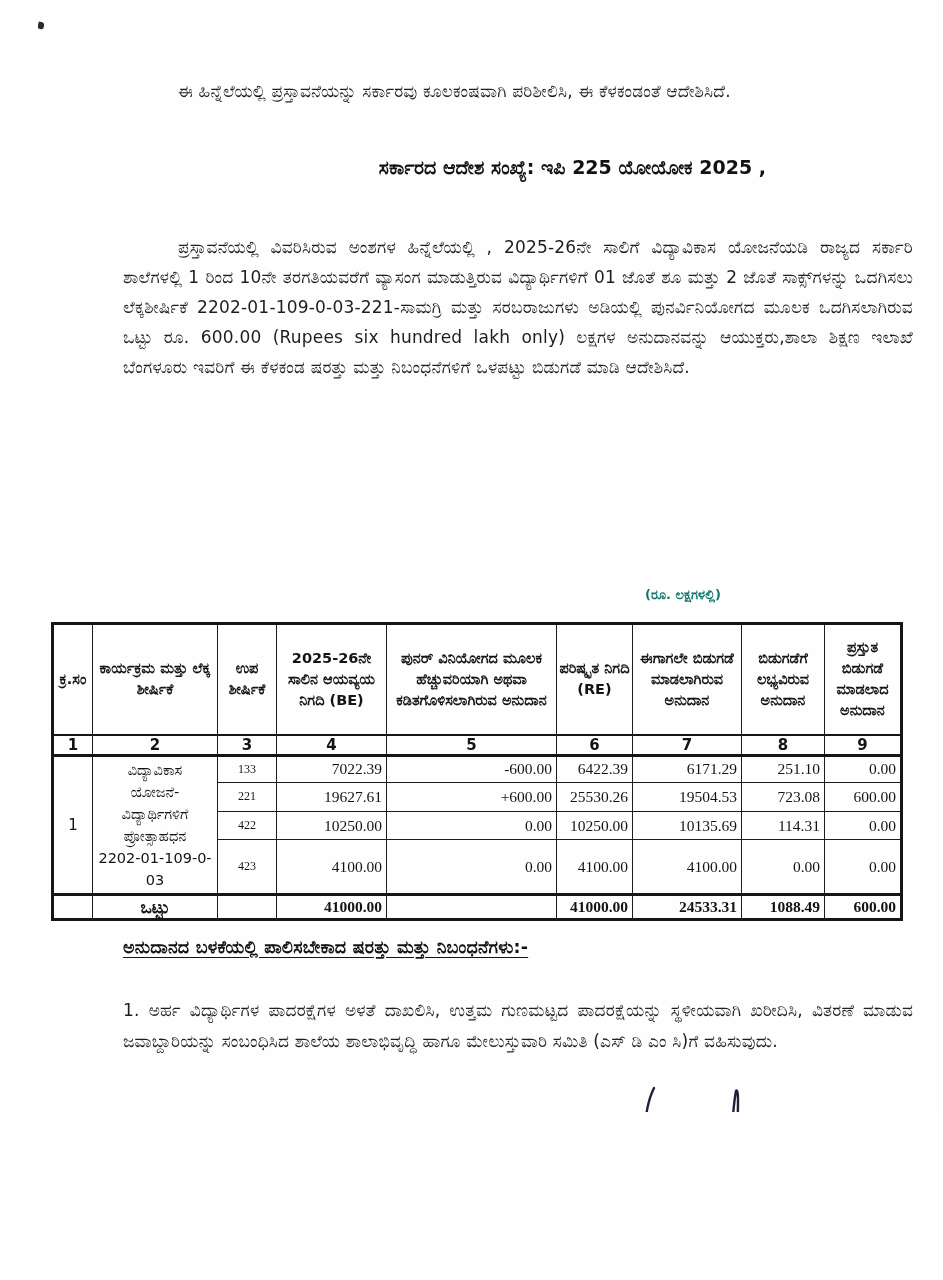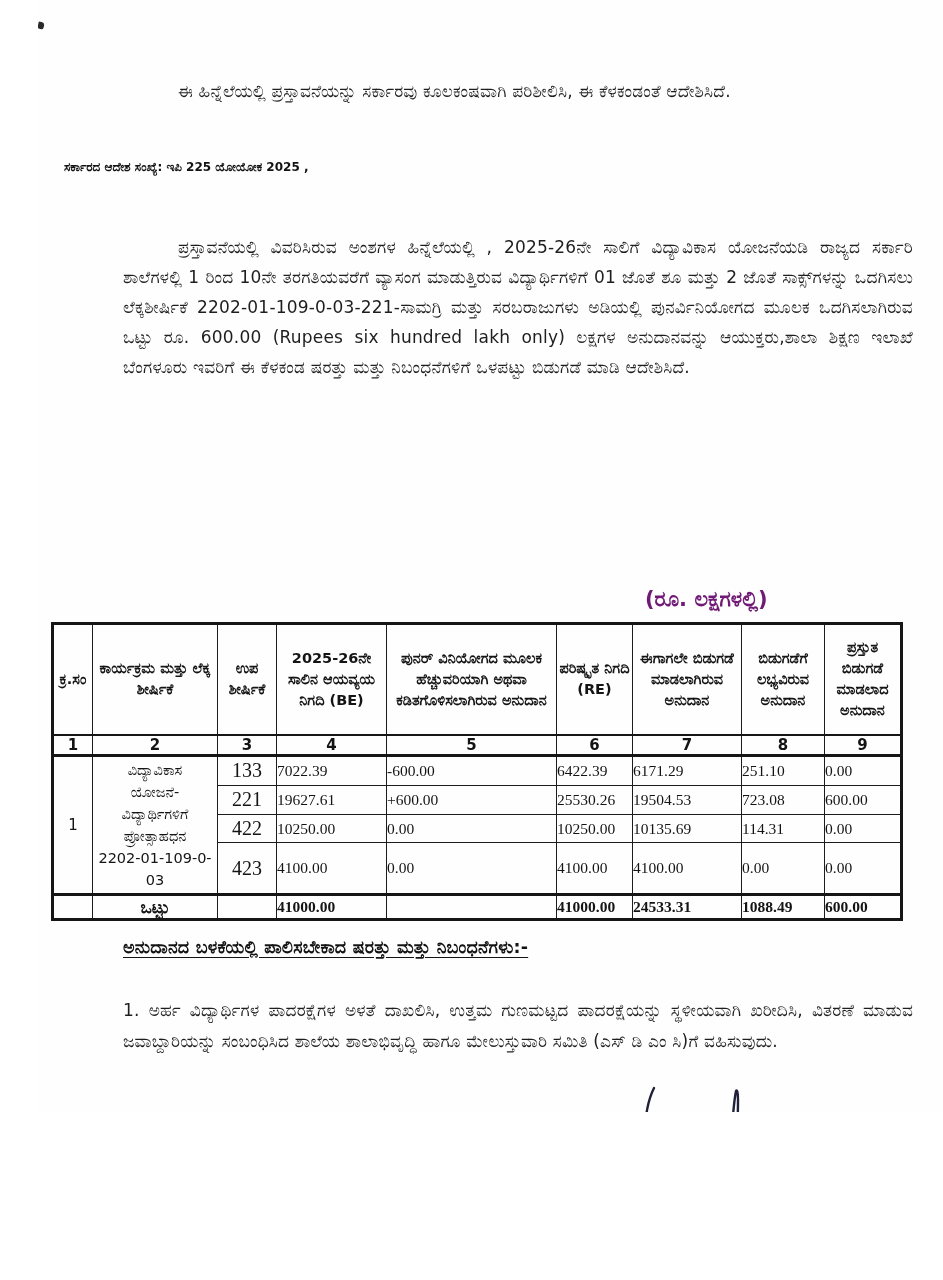--- a/index.html
+++ b/index.html
@@ -9,27 +9,27 @@
     font-family:"DejaVu Sans","Liberation Sans",sans-serif;
     color:#1b1b1b; overflow:hidden;margin-left:38px;
   }
   .para {
     position:absolute; left:85px; width:790px;
     font-size:17px; line-height:30px; text-align:justify;
     color:#1e1e1e; letter-spacing:0.2px;
   }
   .para.indent { text-indent:55px; }
   .order-heading {
-    position:absolute; top:148px; left:26px; width:720px;
-    text-align:left; font-weight:bold; font-size:12px; line-height:39px;
+    position:absolute; top:148px; left:8px; width:720px;
+    text-align:right; font-weight:bold; font-size:19px; line-height:39px;
     color:#121212;
   }
   .units-note {
     position:absolute; top:587px; left:607px;
-    font-weight:bold; font-size:21px; color:#701a75;
+    font-weight:bold; font-size:13px; color:#0f766e;
   }
   table.grants {
     position:absolute; top:622px; left:13px; width:849px;
     border-collapse:collapse; table-layout:fixed;
     border:3px solid #161616;
   }
   table.grants th, table.grants td {
     border:1.6px solid #1c1c1c; overflow:hidden;
     color:#141414; vertical-align:middle;
   }
@@ -39,23 +39,23 @@
   }
   tr.hdr th { border-bottom:2px solid #161616; }
   tr.nums td {
     height:21px; text-align:center; font-weight:bold; font-size:15px;
     border-bottom:3px solid #161616;
   }
   td.slno { text-align:center; font-size:15px; }
   td.program {
     text-align:center; font-size:14.5px; line-height:22px; padding:2px 0;
   }
-  td.sub { text-align:center; font-family:"Liberation Serif","DejaVu Serif",serif; font-size:20px; }
+  td.sub { text-align:center; font-family:"Liberation Serif","DejaVu Serif",serif; font-size:12px; }
   td.val {
-    padding-right:4px;
+    text-align:right; padding-right:4px;
     font-family:"Liberation Serif","DejaVu Serif",serif; font-size:15.5px;
   }
   tr.r-a td { height:21px; }
   tr.r-b td { height:23px; }
   tr.r-c td { height:22px; }
   tr.r-d td { height:43px; }
   tr.total td { height:25px; border-top:3px solid #161616; }
   tr.total td.total-label { text-align:center; font-weight:bold; font-size:17px; }
   tr.total td.val { font-weight:bold; }
   .conditions-heading {

